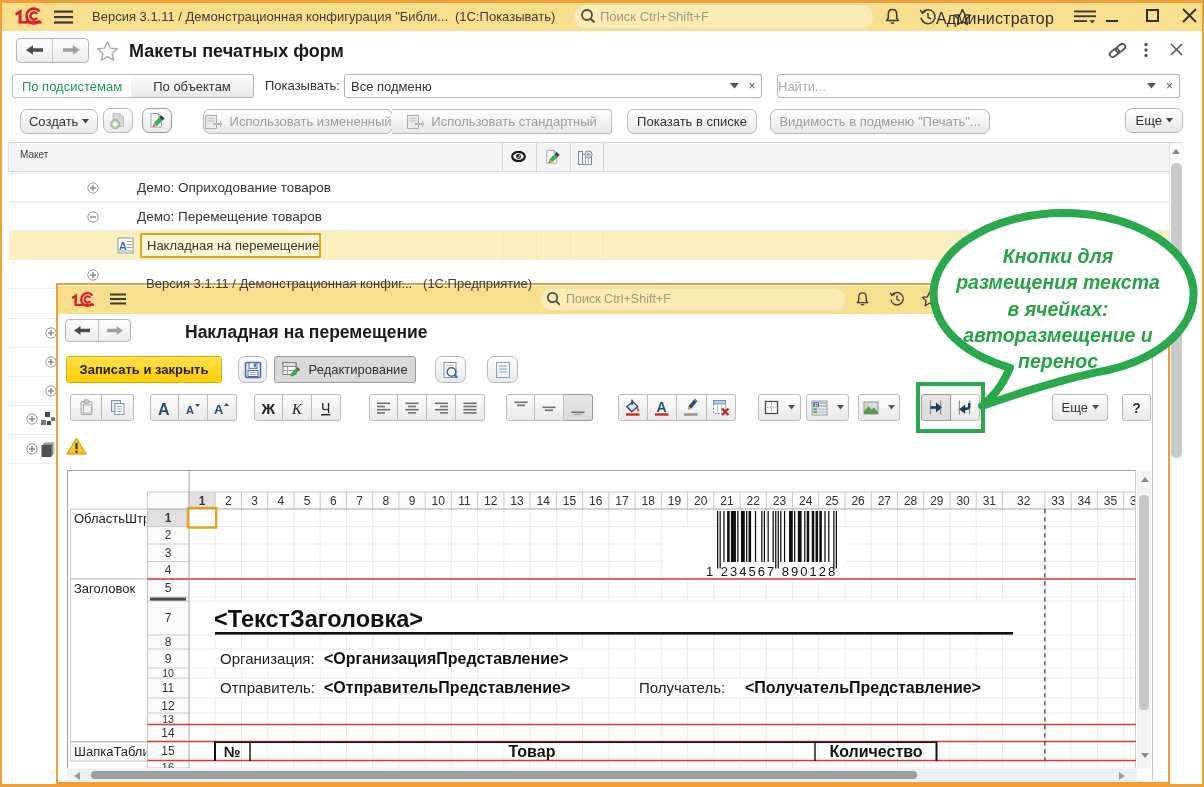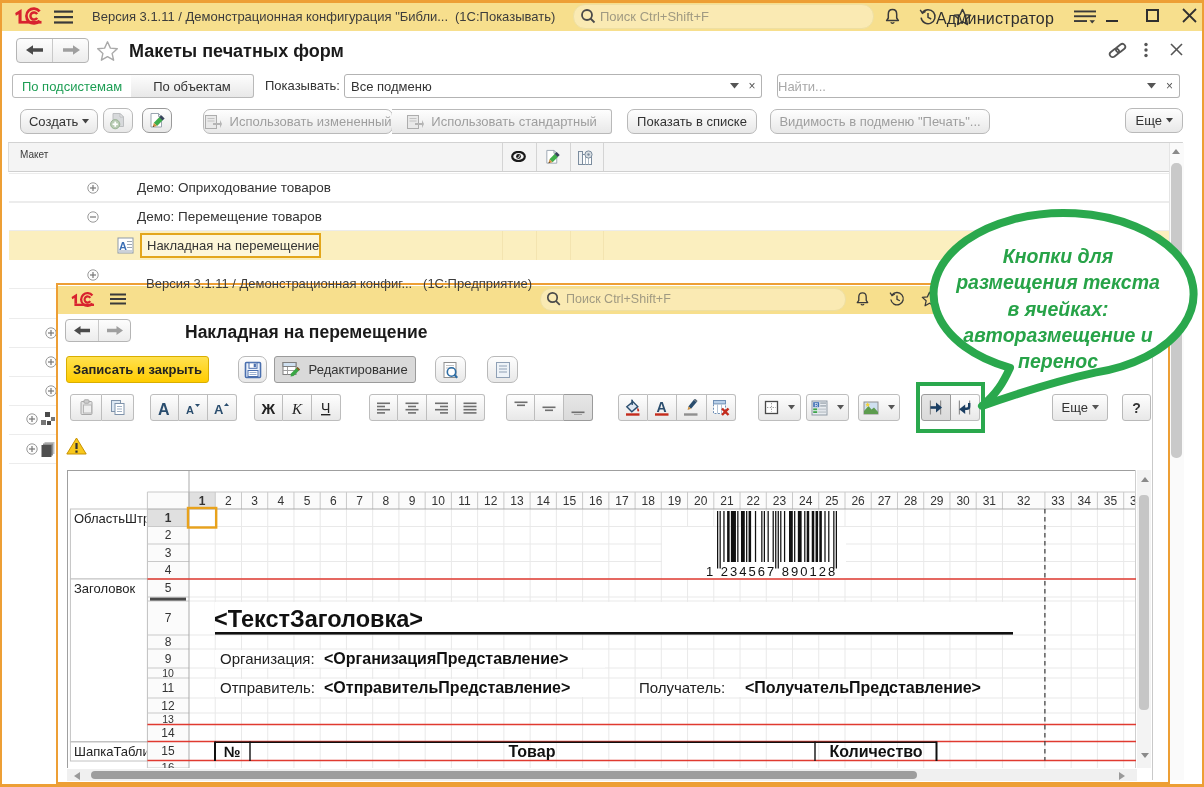--- a/index.html
+++ b/index.html
@@ -364,21 +364,21 @@
       <div class="abs" style="left:0;top:0;width:66px;height:23px;border:1px solid #b5b5b5;border-radius:4px;background:linear-gradient(#fdfdfd,#ececec)"></div>
 <div class="abs" style="left:33px;top:1px;width:1px;height:21px;background:#c9c9c9"></div>
 <svg class="abs" style="left:8px;top:5px" width="18" height="13">
         <path d="M1 6.5 L7.5 2 L7.5 4.8 L17 4.8 L17 8.2 L7.5 8.2 L7.5 11 Z" fill="#4a4a4a"></path>
       </svg>
 <svg class="abs" style="left:41px;top:5px" width="18" height="13">
         <path d="M17 6.5 L10.5 2 L10.5 4.8 L1 4.8 L1 8.2 L10.5 8.2 L10.5 11 Z" fill="#9f9f9f"></path>
       </svg>
     </div>
 <div class="abs" style="left:185px;top:322px;width:320px;height:22px;font-size:17.5px;font-weight:bold;color:#1a1a1a;white-space:nowrap">Накладная на перемещение</div>
-<div class="abs" style="left:66px;top:356px;width:143px;height:27px;background:linear-gradient(#ffe14f,#fc0);border:1px solid #d9ae00;border-radius:3px;font-size:13px;font-weight:bold;color:#222;display:flex;align-items:center;justify-content:center;white-space:nowrap">Записать и закрыть</div>
+<div class="abs" style="left:66px;top:356px;width:156px;height:27px;background:linear-gradient(#ffe14f,#fc0);border:1px solid #d9ae00;border-radius:3px;font-size:13px;font-weight:bold;color:#222;display:flex;align-items:center;justify-content:center;white-space:nowrap">Записать и закрыть</div>
 <div class="abs btn" style="left:238px;top:356px;width:29px;height:27px;">
       <svg width="18" height="18" viewBox="0 0 18 18">
         <rect x="1.5" y="1.5" width="15" height="15" rx="1" fill="#eaf1fb" stroke="#4a6fae" stroke-width="1.6"></rect>
         <rect x="5" y="1.8" width="8" height="5.5" fill="#fff" stroke="#4a6fae"></rect>
         <rect x="9.7" y="2.6" width="2.2" height="3.6" fill="#4a6fae"></rect>
         <rect x="4" y="9.5" width="10" height="6" fill="#fff" stroke="#4a6fae"></rect>
         <line x1="5.5" y1="11.5" x2="12.5" y2="11.5" stroke="#9ab0d0"></line>
         <line x1="5.5" y1="13.5" x2="12.5" y2="13.5" stroke="#9ab0d0"></line>
       </svg>
     </div>

